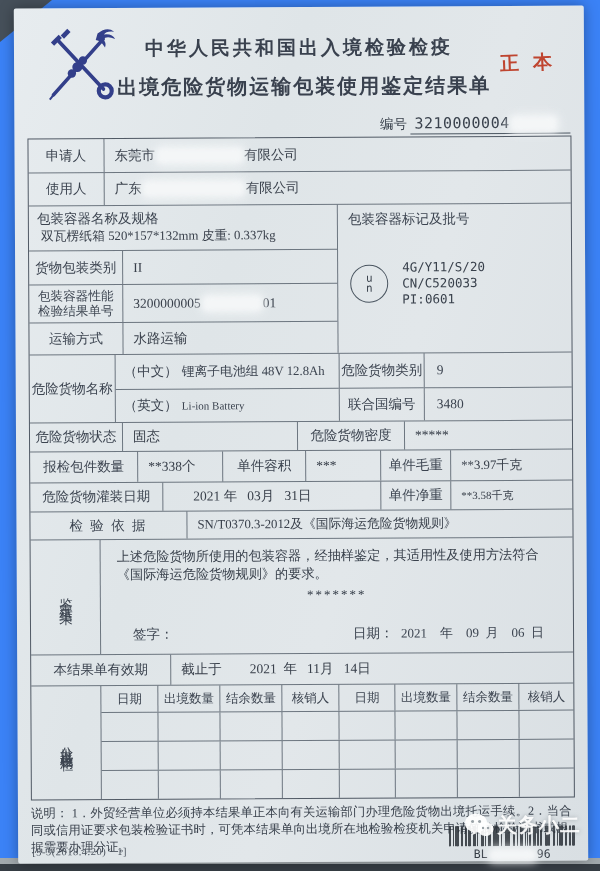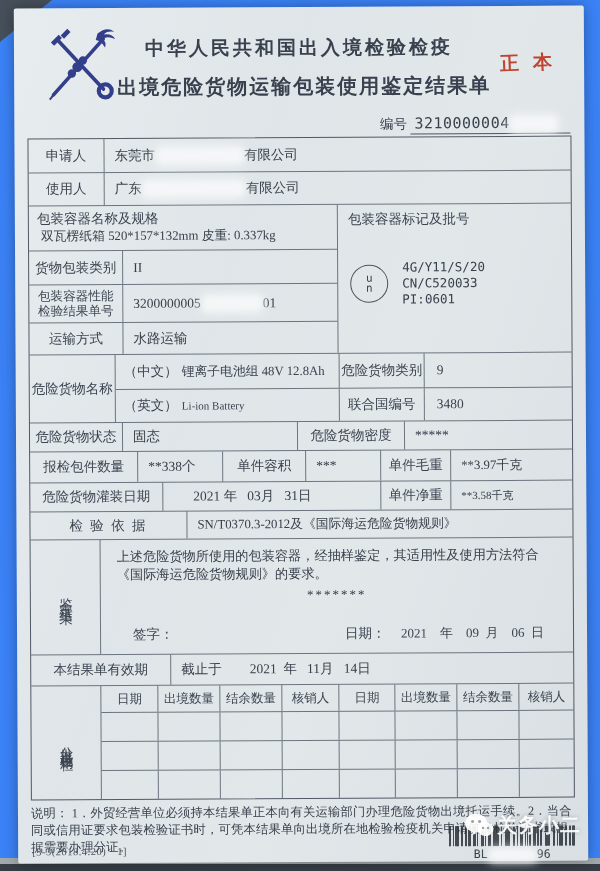--- a/index.html
+++ b/index.html
@@ -89,21 +89,21 @@
   .pre{white-space:pre;}
 
   
   .vlab{width:69px;justify-content:center;align-items:center;display:flex;
     writing-mode:vertical-rl;text-orientation:upright;letter-spacing:5px;font-size:13.5px;color:var(--ink);}
   .concl{position:relative;flex:1;border-left:1px solid var(--line);height:100%;}
   .conclText{padding:8px 14px 0 16px;font-size:13.2px;line-height:18px;color:#39414c;}
   .conclStars{text-align:center;font-size:13px;letter-spacing:2px;margin-top:4px;color:#39414c;}
   .signLine{position:absolute;left:0;bottom:10px;width:100%;font-size:13.5px;}
   .signLab{position:absolute;left:32px;bottom:0;}
-  .dateLab{position:absolute;left:244px;bottom:0;}
+  .dateLab{position:absolute;left:252px;bottom:0;}
   .dateVal{position:absolute;left:300px;bottom:0;font-size:13px;}
 
   
   .btable{flex:1;display:flex;flex-direction:column;border-left:1px solid var(--line);}
   .bhead,.brow{display:flex;}
   .bhead{height:26px;}
   .brow{flex:1;border-top:1px solid var(--line);}
   .bc{border-left:1px solid var(--line);display:flex;align-items:center;justify-content:center;
     font-size:12.5px;color:var(--ink);}
   .bc:first-child{border-left:none;}

